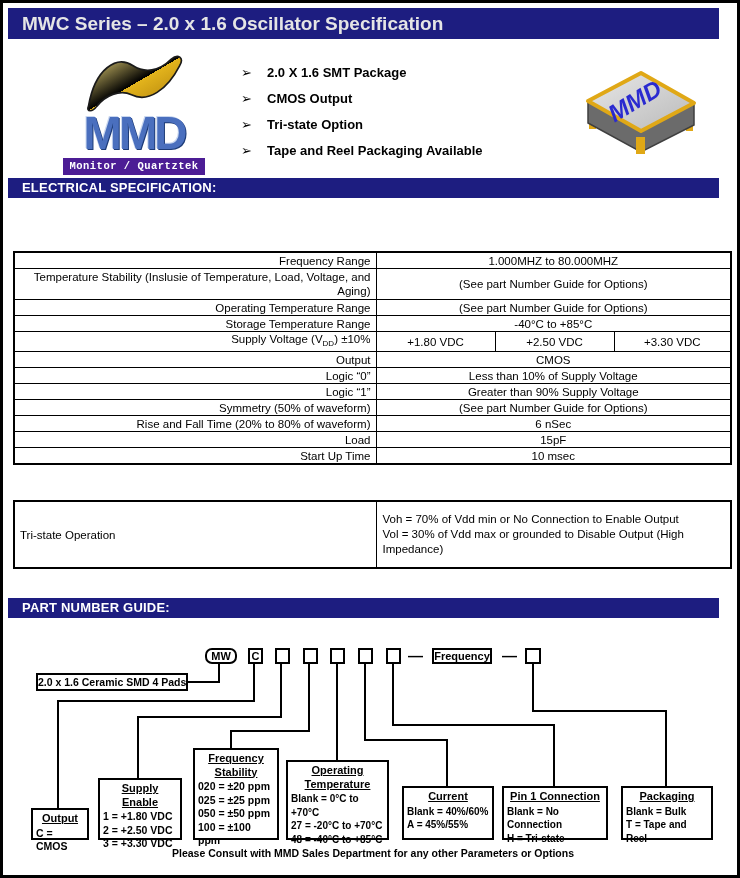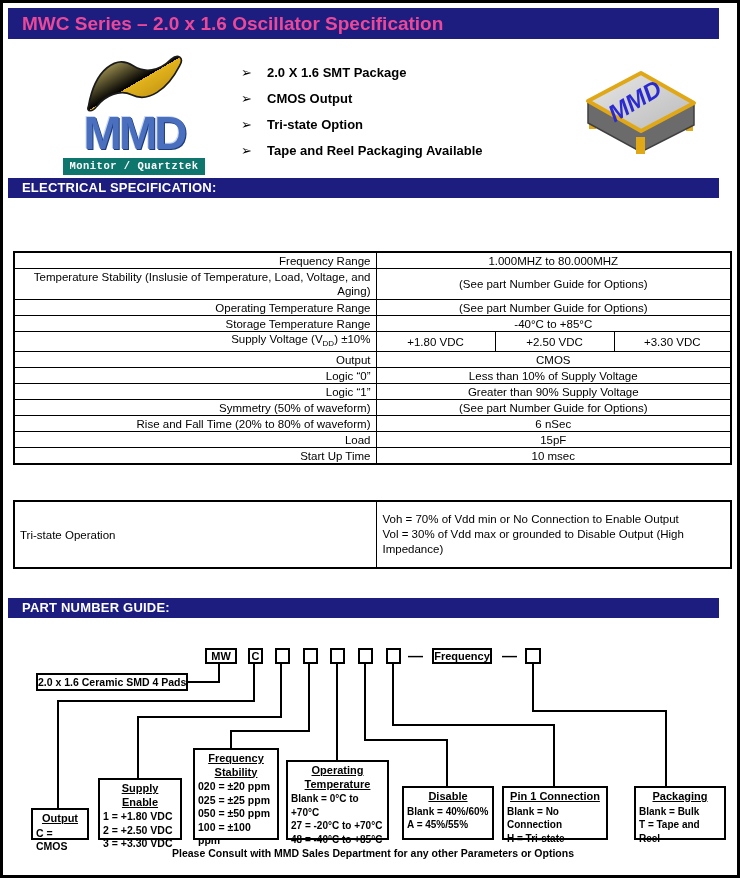--- a/index.html
+++ b/index.html
@@ -4,40 +4,40 @@
 <style>
   html,body{margin:0;padding:0;background:#e8e8e8;}
   .page{
     position:relative; width:740px; height:878px; background:#fff;
     border:3px solid #000; box-sizing:border-box; overflow:hidden;
     font-family:"Liberation Sans", sans-serif; color:#000;
   }
   
   .title-bar{
     position:absolute; left:5px; top:5px; width:711px; height:31px;
-    background:#1d1d80; color:#ec4899; font-size:19px; font-weight:bold;
+    background:#1d1d80; color:#e5e5e5; font-size:19px; font-weight:bold;
     line-height:31px; padding-left:14px; box-sizing:border-box; white-space:nowrap;
   }
   .section-bar{
     position:absolute; left:5px; width:711px; height:20px;
     background:#1d1d80; color:#fff; font-size:13px; font-weight:bold;
     line-height:20px; padding-left:14px; box-sizing:border-box; letter-spacing:.2px;
   }
   .bar-elec{top:175px;}
   .bar-png{top:595px;}
   
   .logo{position:absolute; left:60px; top:52px; width:142px;}
   .logo .swoosh{display:block; margin:0 auto; width:118px; height:58px;}
   .logo-brand{
     text-align:center; font-size:46px; font-weight:900; letter-spacing:-3px;
     color:#4a6fbe; line-height:40px; text-shadow:1px 1px 0 #1d3b77, -1px -1px 0 #c8d6ef;
     font-family:"Liberation Sans", sans-serif;
   }
   .logo-tag{
-    margin-top:5px; background:#0f766e; color:#fff; text-align:center;
+    margin-top:5px; background:#4c1d95; color:#fff; text-align:center;
     font-family:"Liberation Mono", monospace; font-size:10.5px; font-weight:bold;
     padding:2px 0 3px 0; letter-spacing:.5px;
   }
   
   .features{position:absolute; left:238px; top:62px; margin:0; padding:0; list-style:none;}
   .features li{display:flex; align-items:flex-start; margin-bottom:11px; font-size:13px; font-weight:bold;}
   .features .arrow{width:26px; font-size:13px; font-weight:normal; flex:0 0 26px;}
   
   .chip{position:absolute; left:572px; top:50px; width:132px; height:106px;}
   
@@ -213,21 +213,21 @@
       <td class="txt">
         <div>Voh = 70% of Vdd min or No Connection to Enable Output</div>
         <div>Vol = 30% of Vdd max or grounded to Disable Output (High Impedance)</div>
       </td>
     </tr>
   </tbody>
     </table>
 
   <div class="section-bar bar-png">PART NUMBER GUIDE:</div>
 
-  <div class="pnbox" style="left:202px;width:32px;">MW</div>
+  <div class="pnbox" style="left:202px;width:32px;border-radius:7px;">MW</div>
   <div class="pnbox" style="left:245px;width:15px;">C</div>
   <div class="pnbox" style="left:272px;width:15px;"></div>
   <div class="pnbox" style="left:300px;width:15px;"></div>
   <div class="pnbox" style="left:327px;width:15px;"></div>
   <div class="pnbox" style="left:355px;width:15px;"></div>
   <div class="pnbox" style="left:383px;width:15px;"></div>
   <span class="pndash" style="left:405px;">—</span>
   <div class="pnbox" style="left:429px;width:60px;">Frequency</div>
   <span class="pndash" style="left:499px;">—</span>
   <div class="pnbox" style="left:522px;width:16px;"></div>
@@ -284,32 +284,32 @@
   </div>
 
   <div class="opt" style="left:283px;top:757px;width:103px;height:80px;font-size:10px;">
     <div class="opt-title">Operating Temperature</div>
     <div>Blank = 0°C to +70°C</div>
     <div>27 = -20°C to +70°C</div>
     <div>48 = -40°C to +85°C</div>
   </div>
 
   <div class="opt" style="left:399px;top:783px;width:92px;height:54px;font-size:10px;">
-    <div class="opt-title">Disable</div>
+    <div class="opt-title">Current</div>
     <div>Blank = 40%/60%</div>
     <div>A = 45%/55%</div>
   </div>
 
   <div class="opt" style="left:499px;top:783px;width:106px;height:54px;font-size:10px;">
     <div class="opt-title">Pin 1 Connection</div>
     <div>Blank = No Connection</div>
     <div>H = Tri-state</div>
   </div>
 
-  <div class="opt" style="left:631px;top:783px;width:92px;height:54px;font-size:10px;">
+  <div class="opt" style="left:618px;top:783px;width:92px;height:54px;font-size:10px;">
     <div class="opt-title">Packaging</div>
     <div>Blank = Bulk</div>
     <div>T = Tape and Reel</div>
   </div>
 
   <div class="pn-note">Please Consult with MMD Sales Department for any other Parameters or Options</div>
 
 </div>
 
 </body></html>

